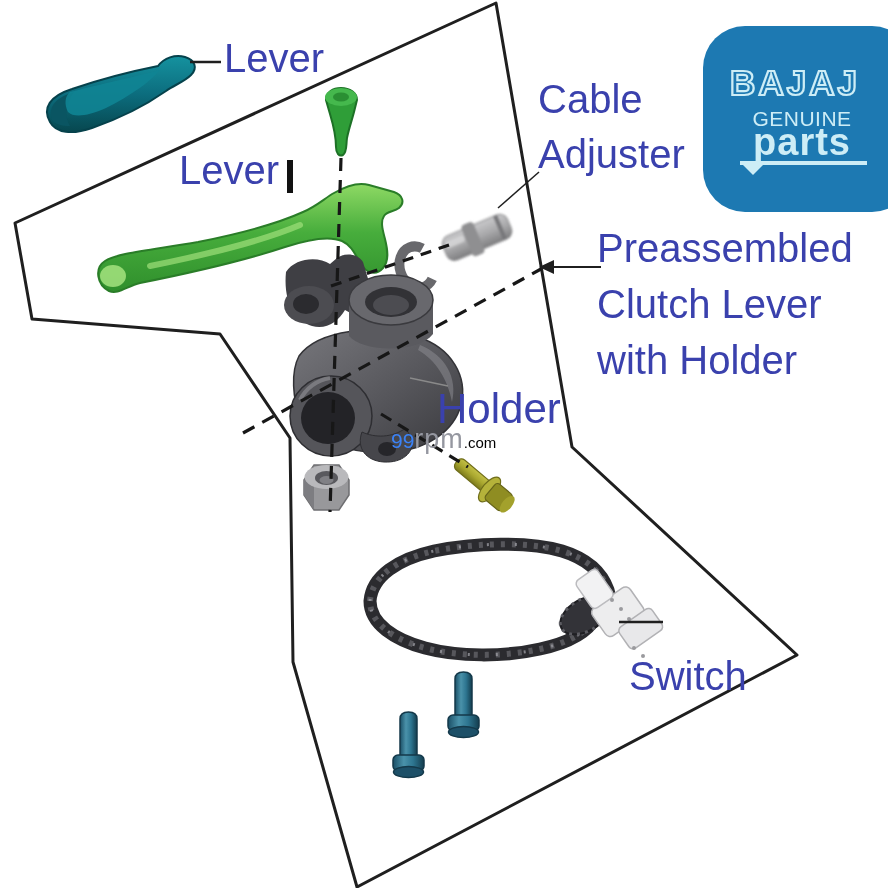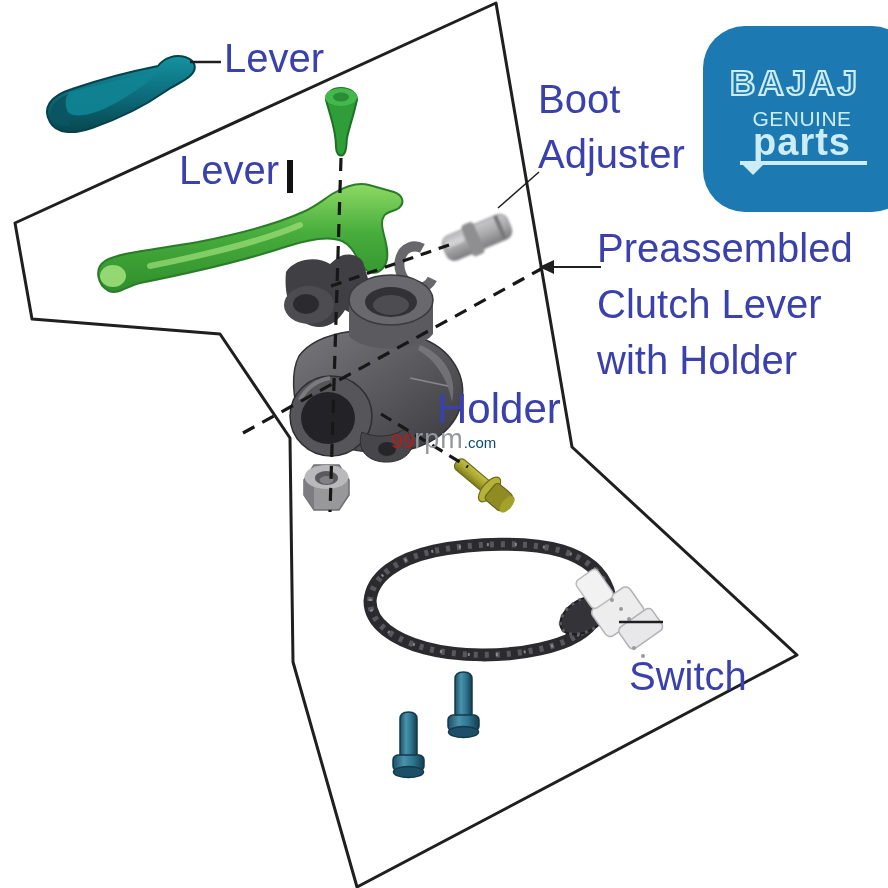--- a/index.html
+++ b/index.html
@@ -11,23 +11,23 @@
   .lbl-cable{top:72px;left:538px;line-height:55px;}
   .lbl-boot{top:34px;left:224px;}
   .lbl-lever{top:146px;left:179px;}
   .lbl-pre{top:220px;left:597px;line-height:56px;}
   .lbl-holder{top:385px;left:437px;font-size:42px;}
   .lbl-switch{top:652px;left:629px;}
   .blurry{filter:blur(1px);}
   .logo{position:absolute;left:703px;top:2px;width:211px;height:186px;background:#1d79b2;
         border-radius:42px;margin-top:24px;}
   .watermark{position:absolute;left:391px;top:424px;white-space:nowrap;}
-  .wm-num{font-size:21px;color:#b91c1c;}
+  .wm-num{font-size:21px;color:#3b82f6;}
   .wm-name{font-size:27px;font-weight:normal;color:#9597a0;letter-spacing:1px;}
-  .wm-tld{font-size:15px;color:#0c4a6e;}
+  .wm-tld{font-size:15px;color:#000000;}
 </style>
 </head>
 <body>
 
 <div class="canvas">
 
   <svg class="scene" width="888" height="888" viewBox="0 0 888 888">
     <defs>
       <linearGradient id="gLever" x1="0" y1="0" x2="0" y2="1">
         <stop offset="0" stop-color="#8ed964"></stop>
@@ -170,21 +170,21 @@
       <line x1="545" y1="267" x2="601" y2="267" stroke="#1f1f1f" stroke-width="2"></line>
       <polygon points="539,267 554,260 554,274" fill="#1f1f1f"></polygon>
       <line x1="410" y1="378" x2="448" y2="386" stroke="#8a8a8a" stroke-width="1.5"></line>
       <line x1="619" y1="622" x2="663" y2="622" stroke="#1f1f1f" stroke-width="2.5"></line>
     </g>
   </svg>
 
   <div class="lbl lbl-boot">Lever</div>
   <div class="lbl lbl-lever">Lever</div>
   <div class="lbl lbl-cable">
-    <div>Boot</div>
+    <div>Cable</div>
     <div>Adjuster</div>
   </div>
   <div class="lbl lbl-pre">
     <div>Preassembled</div>
     <div>Clutch Lever</div>
     <div>with Holder</div>
   </div>
   <div class="lbl lbl-holder">Holder</div>
   <div class="lbl lbl-switch">Switch</div>
 

